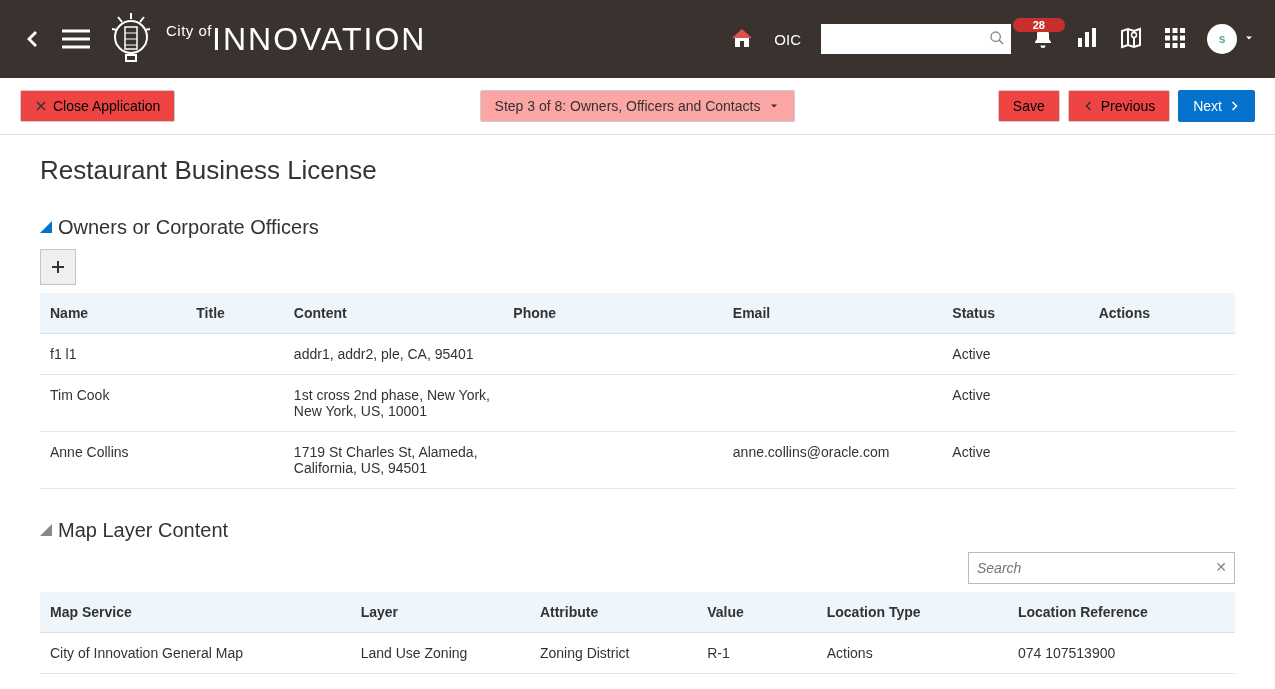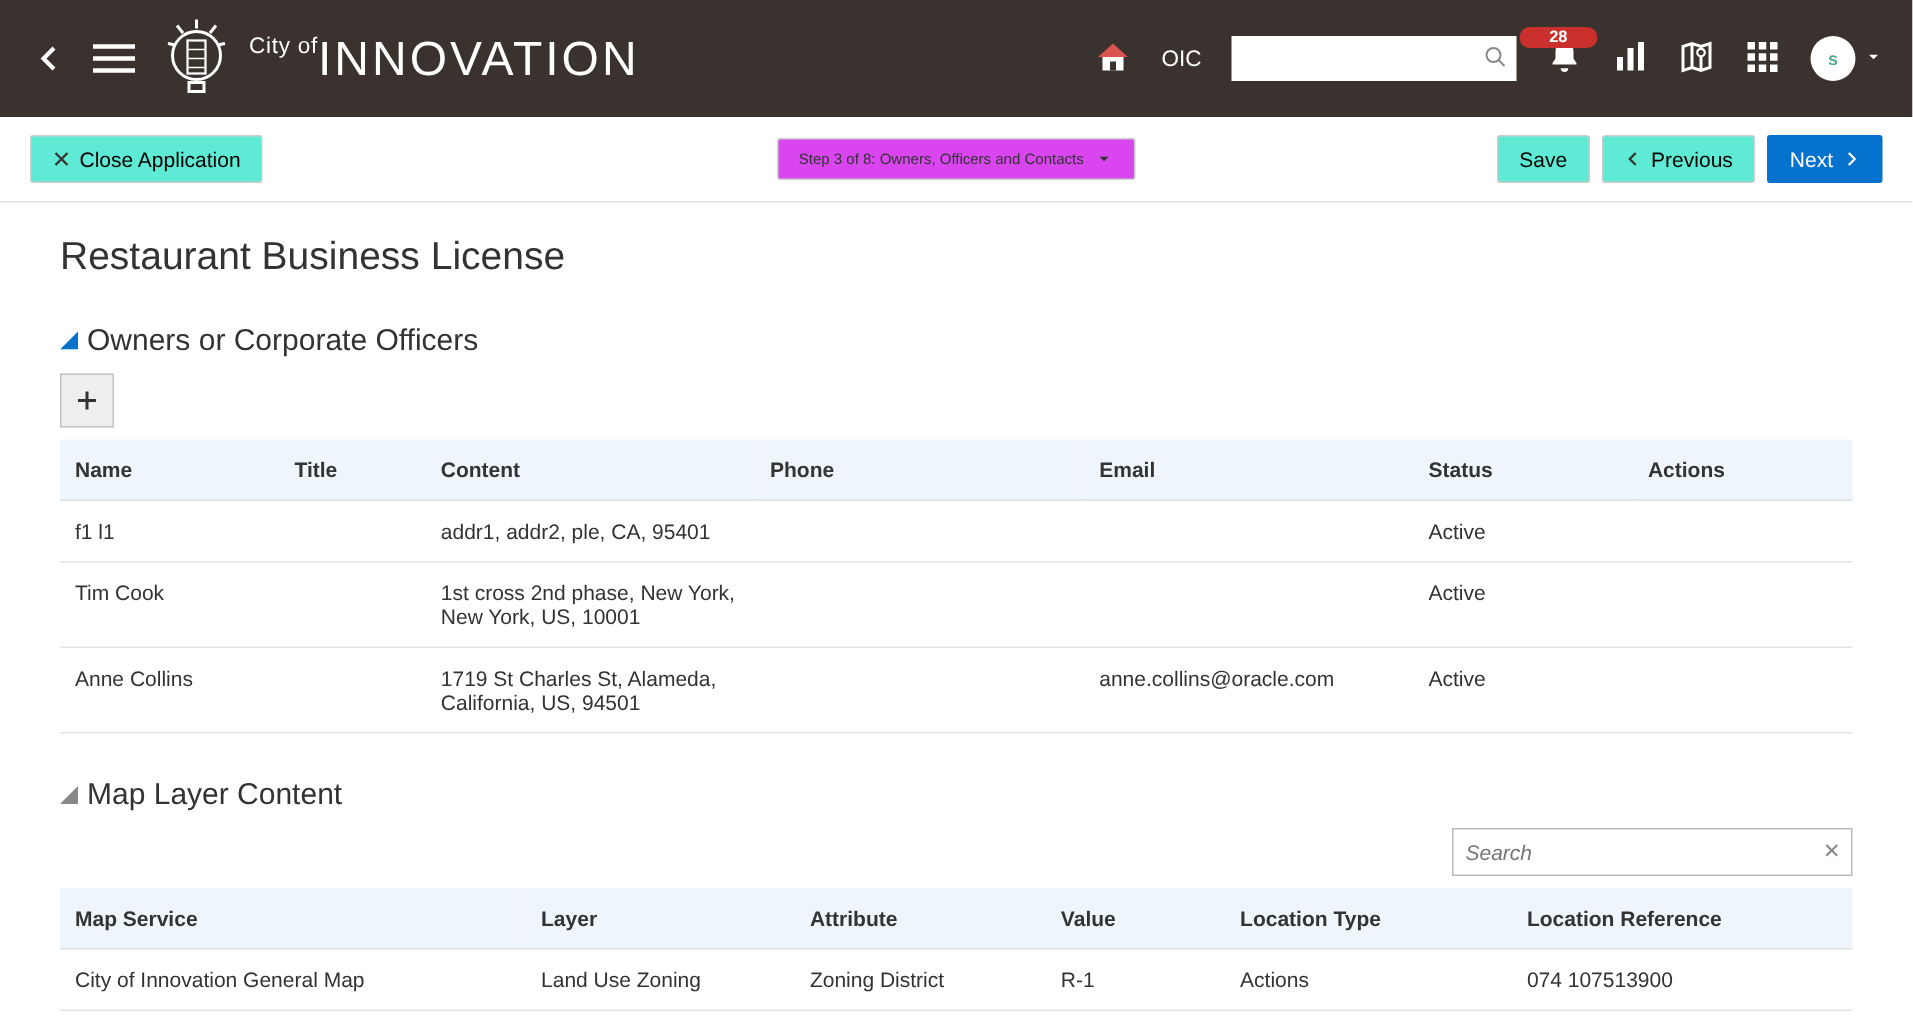--- a/index.html
+++ b/index.html
@@ -50,33 +50,33 @@
   font-size: 12px; font-weight: 600;
 }
 .caret-down svg { width: 12px; height: 12px; fill: #fff; }
 
 .toolbar {
   display: flex; align-items: center; padding: 12px 20px;
   border-bottom: 1px solid #e0e0e0;
   position: relative;
 }
 .btn {
-  background: #5eead4; border: 1px solid #ccc; border-radius: 2px;
+  background: #ef4444; border: 1px solid #ccc; border-radius: 2px;
   padding: 7px 14px; font-size: 14px; cursor: pointer;
   display: inline-flex; align-items: center; gap: 6px;
 }
 .btn.primary { background: #0572ce; border-color: #0572ce; color: #fff; }
 .btn svg { width: 12px; height: 12px; }
 .toolbar-center {
   position: absolute; left: 50%; transform: translateX(-50%);
 }
 .step-dropdown {
   border: 1px solid #ccc; border-radius: 2px; padding: 7px 14px;
-  font-size: 10px; cursor: pointer; display: flex; align-items: center; gap: 8px;
-  background: #d946ef;
+  font-size: 14px; cursor: pointer; display: flex; align-items: center; gap: 8px;
+  background: #fca5a5;
 }
 .toolbar-right { margin-left: auto; display: flex; gap: 8px; }
 
 .content { padding: 20px 40px; }
 .page-title { font-size: 26px; font-weight: 400; color: #333; margin-bottom: 30px; }
 
 .section-header { display: flex; align-items: center; gap: 6px; margin-bottom: 10px; cursor: pointer; }
 .section-header .triangle svg { width: 12px; height: 12px; }
 .section-header .triangle.expanded svg { fill: #0572ce; }
 .section-header .triangle.collapsed svg { fill: #888; }

